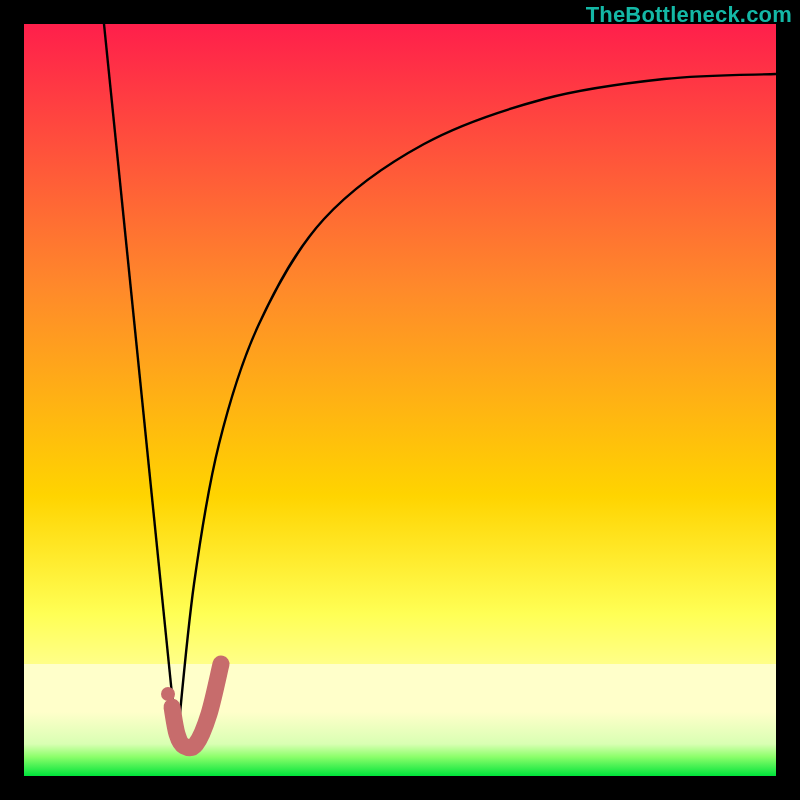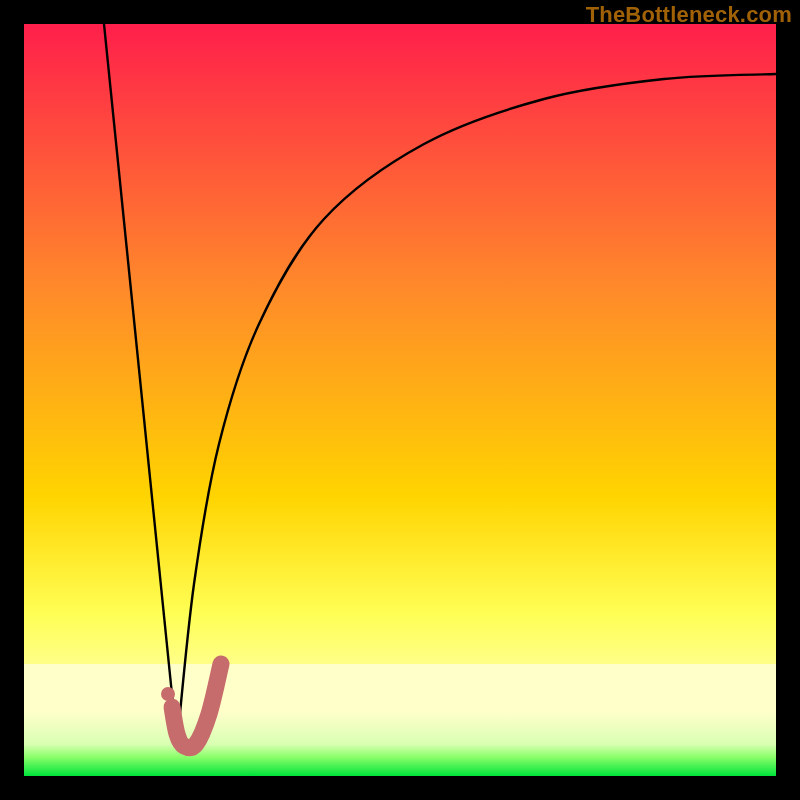--- a/index.html
+++ b/index.html
@@ -29,21 +29,21 @@
   .gradient {
     position: absolute;
     left: 0;
     right: 0;
     width: 100%;
   }
   .attribution {
     position: absolute;
     top: 2px;
     right: 8px;
-    color: #a16207;
+    color: #14b8a6;
     font-size: 22px;
     font-weight: 600;
     letter-spacing: 0.2px;
     user-select: none;
   }
   svg.curves {
     position: absolute;
     left: 0;
     top: 0;
     width: 752px;

